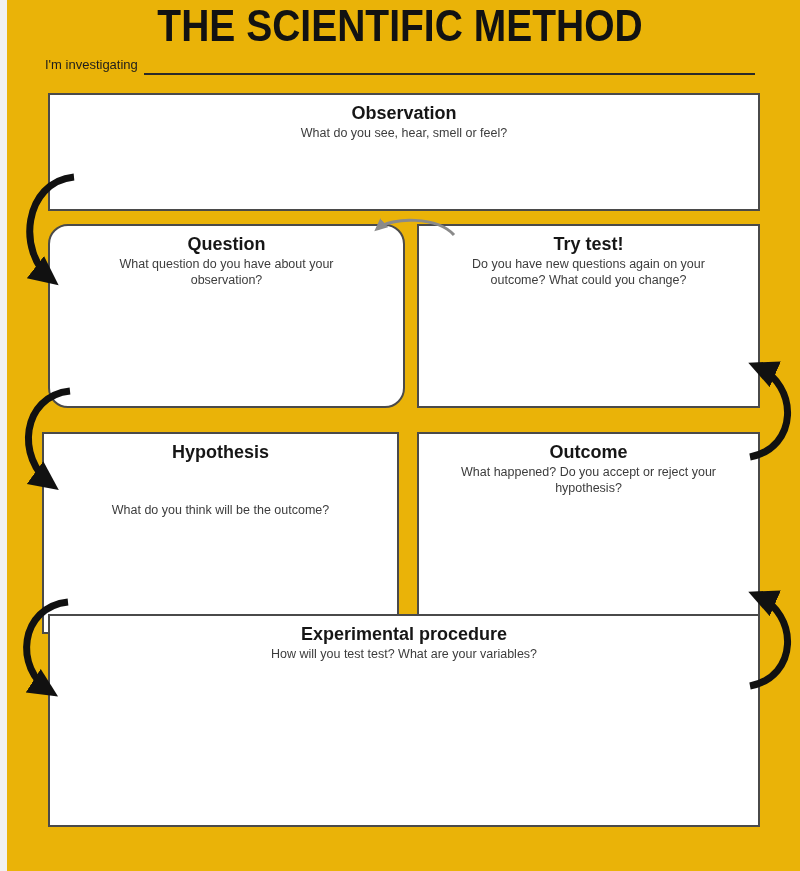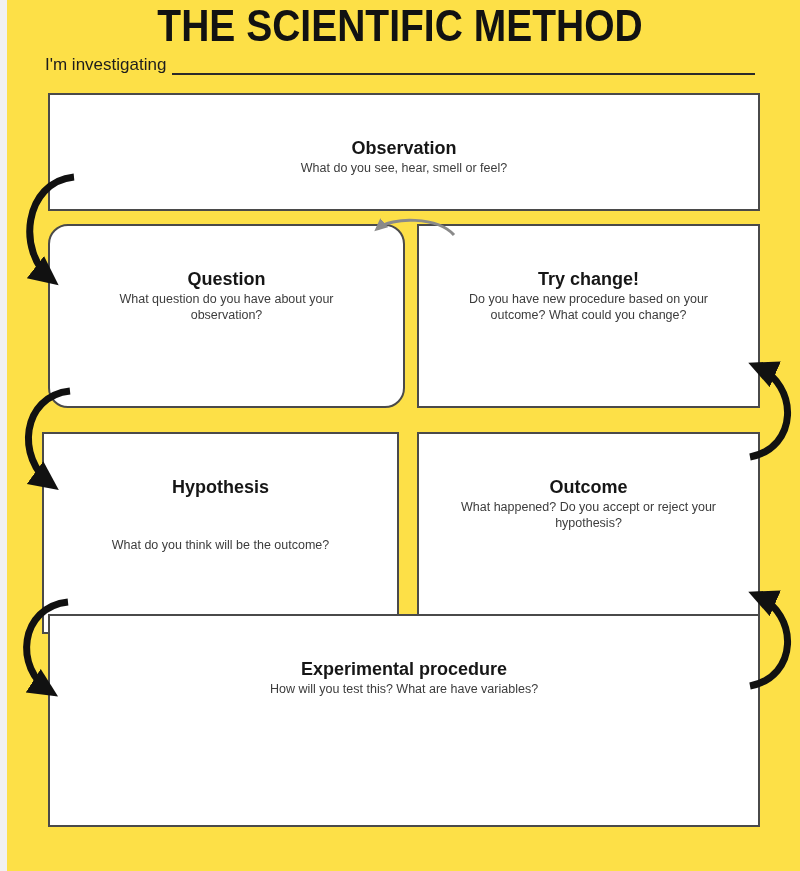--- a/index.html
+++ b/index.html
@@ -1,58 +1,57 @@
 <!DOCTYPE html>
 <html style="--arrow-black: #111111; --arrow-gray: #8a8a8a;"><head>
 <meta charset="utf-8">
 <style>
   html,body{margin:0;padding:0;background:#ffffff;}
   #page{
     position:relative;
     width:800px;height:871px;
-    background:#fde047;
+    background:#eab308;
     font-family:"Liberation Sans", sans-serif;
     overflow:hidden;
   }
   
   #scan-edge{position:absolute;left:0;top:0;width:7px;height:100%;background:#f1f1f1;}
 
   #worksheet-title{
     position:absolute;left:0;top:2px;width:100%;
     text-align:center;
     font-size:39px;font-weight:800;
     letter-spacing:0px;
     color:#121212;
     transform:scaleY(1.12);
     transform-origin:top center;
     font-stretch:condensed;
   }
   #investigating-row{
     position:absolute;left:45px;top:54px;width:710px;
     display:flex;align-items:flex-end;
-    font-size:17px;color:#1d1d1d;
+    font-size:13px;color:#1d1d1d;
   }
   #investigating-label{white-space:nowrap;padding-right:6px;line-height:20px;}
   #investigating-line{
     flex:1;height:19px;
     border-bottom:2px solid #2a2a2a;
   }
 
   .box{
     position:absolute;
     border:2px solid #4a4a4a;
     background:#ffffff;
     box-sizing:border-box;
     text-align:center;
     padding-top:7px;
   }
   .box .box-title{
     font-size:18px;font-weight:bold;color:#161616;
     line-height:22px;
-    margin-top:35px;
   }
   .box .box-prompt{
     font-size:12.5px;color:#3c3c3c;
     line-height:16px;
     margin:1px auto 0 auto;
   }
   #box-observation{left:48px;top:93px;width:712px;height:118px;}
   #box-question{left:48px;top:224px;width:357px;height:184px;border-radius:20px;}
   #box-try-again{left:417px;top:224px;width:343px;height:184px;}
   #box-hypothesis{left:42px;top:432px;width:357px;height:202px;}
@@ -92,37 +91,37 @@
     <div class="box-title">Observation</div>
     <div class="box-prompt">What do you see, hear, smell or feel?</div>
   </div>
 
   <div class="box" id="box-question">
     <div class="box-title">Question</div>
     <div class="box-prompt">What question do you have about your observation?</div>
   </div>
 
   <div class="box" id="box-try-again">
-    <div class="box-title">Try change!</div>
-    <div class="box-prompt">Do you have new procedure based on your outcome? What could you change?</div>
+    <div class="box-title">Try test!</div>
+    <div class="box-prompt">Do you have new questions again on your outcome? What could you change?</div>
   </div>
 
   <div class="box" id="box-hypothesis">
     <div class="box-title">Hypothesis</div>
     <div class="box-prompt">What do you think will be the outcome?</div>
   </div>
 
   <div class="box" id="box-outcome">
     <div class="box-title">Outcome</div>
     <div class="box-prompt">What happened? Do you accept or reject your hypothesis?</div>
   </div>
 
   <div class="box" id="box-experimental">
     <div class="box-title">Experimental procedure</div>
-    <div class="box-prompt">How will you test this? What are have variables?</div>
+    <div class="box-prompt">How will you test test? What are your variables?</div>
   </div>
 
   <svg id="arrow-overlay" width="800" height="871" viewBox="0 0 800 871" xmlns="http://www.w3.org/2000/svg">
     <defs>
       <marker id="ah-black" markerWidth="5.6" markerHeight="4.6" refX="3.0" refY="2" orient="auto" markerUnits="strokeWidth">
         <path class="head-black" d="M0,0 L4.2,2 L0,4 Z"></path>
       </marker>
       <marker id="ah-gray" markerWidth="6" markerHeight="5" refX="3.2" refY="2" orient="auto" markerUnits="strokeWidth">
         <path class="head-gray" d="M0,0 L4.4,2 L0,4 Z"></path>
       </marker>

